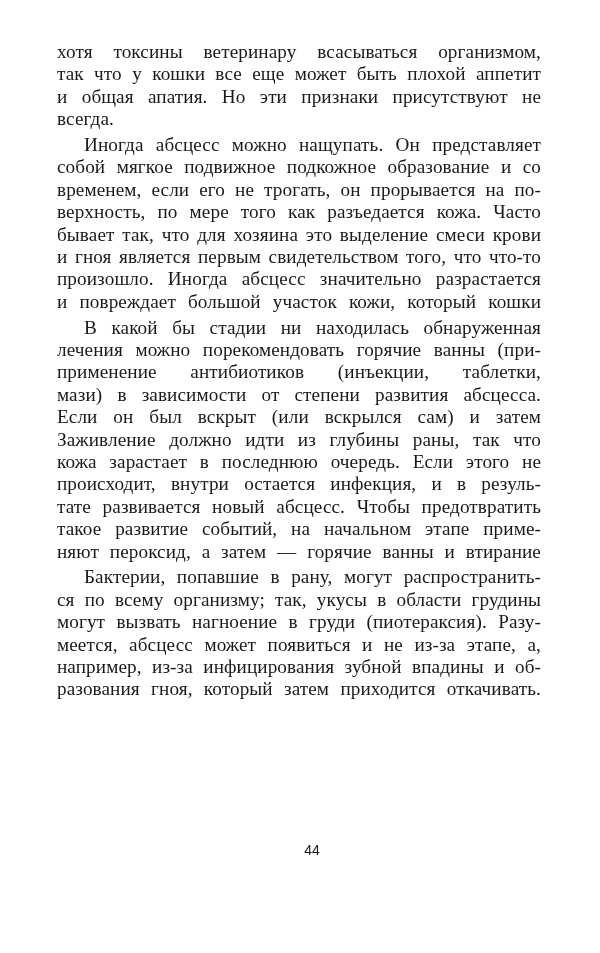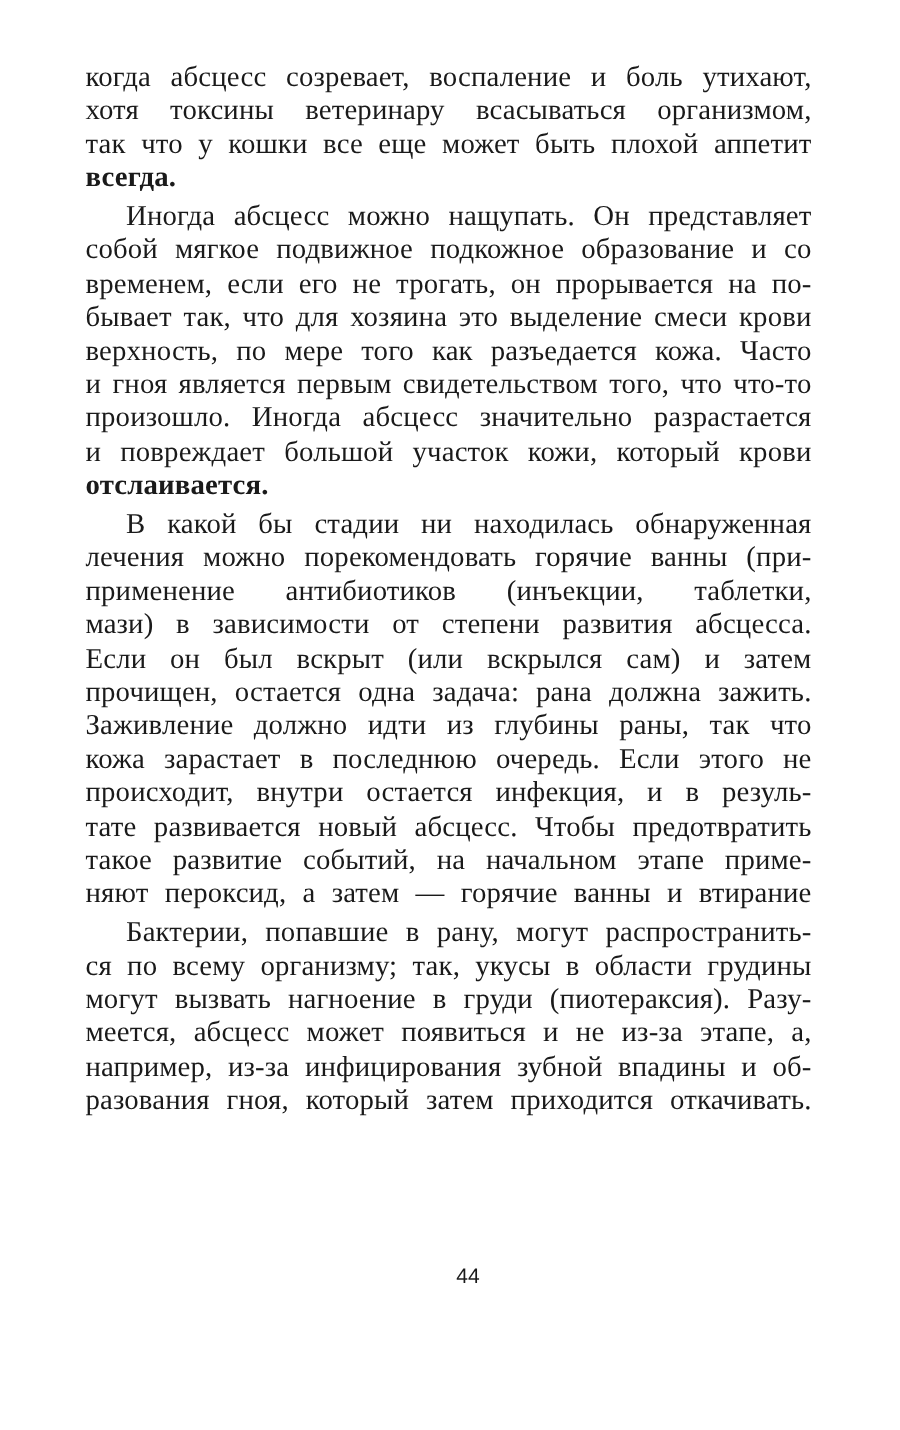--- a/index.html
+++ b/index.html
@@ -27,21 +27,20 @@
     }
     .line {
       display: block;
       white-space: nowrap;
       text-align: justify;
       text-align-last: justify;
       height: 22.4px;
     }
     .line.last {
       text-align-last: left;
-      font-weight: bold;
     }
     .para {
       margin: 0 0 3.5px 0;
     }
     .para .line.first {
       padding-left: 27px;
     }
     .folio {
       position: absolute;
       left: 12px;
@@ -52,45 +51,43 @@
       font-size: 14px;
       color: #1a1a1a;
     }
   </style>
 </head>
 <body>
 
 <div class="page">
 
   <div class="para">
-    <span class="line">когда абсцесс созревает, воспаление и боль утихают,</span>
     <span class="line">хотя токсины ветеринару всасываться организмом,</span>
     <span class="line">так что у кошки все еще может быть плохой аппетит</span>
+    <span class="line">и общая апатия. Но эти признаки присутствуют не</span>
     <span class="line last">всегда.</span>
   </div>
 
   <div class="para">
     <span class="line first">Иногда абсцесс можно нащупать. Он представляет</span>
     <span class="line">собой мягкое подвижное подкожное образование и со</span>
     <span class="line">временем, если его не трогать, он прорывается на по-</span>
+    <span class="line">верхность, по мере того как разъедается кожа. Часто</span>
     <span class="line">бывает так, что для хозяина это выделение смеси крови</span>
-    <span class="line">верхность, по мере того как разъедается кожа. Часто</span>
     <span class="line">и гноя является первым свидетельством того, что что-то</span>
     <span class="line">произошло. Иногда абсцесс значительно разрастается</span>
-    <span class="line">и повреждает большой участок кожи, который крови</span>
-    <span class="line last">отслаивается.</span>
+    <span class="line">и повреждает большой участок кожи, который кошки</span>
   </div>
 
   <div class="para">
     <span class="line first">В какой бы стадии ни находилась обнаруженная</span>
     <span class="line">лечения можно порекомендовать горячие ванны (при-</span>
     <span class="line">применение антибиотиков (инъекции, таблетки,</span>
     <span class="line">мази) в зависимости от степени развития абсцесса.</span>
     <span class="line">Если он был вскрыт (или вскрылся сам) и затем</span>
-    <span class="line">прочищен, остается одна задача: рана должна зажить.</span>
     <span class="line">Заживление должно идти из глубины раны, так что</span>
     <span class="line">кожа зарастает в последнюю очередь. Если этого не</span>
     <span class="line">происходит, внутри остается инфекция, и в резуль-</span>
     <span class="line">тате развивается новый абсцесс. Чтобы предотвратить</span>
     <span class="line">такое развитие событий, на начальном этапе приме-</span>
     <span class="line">няют пероксид, а затем — горячие ванны и втирание</span>
   </div>
 
   <div class="para">
     <span class="line first">Бактерии, попавшие в рану, могут распространить-</span>

